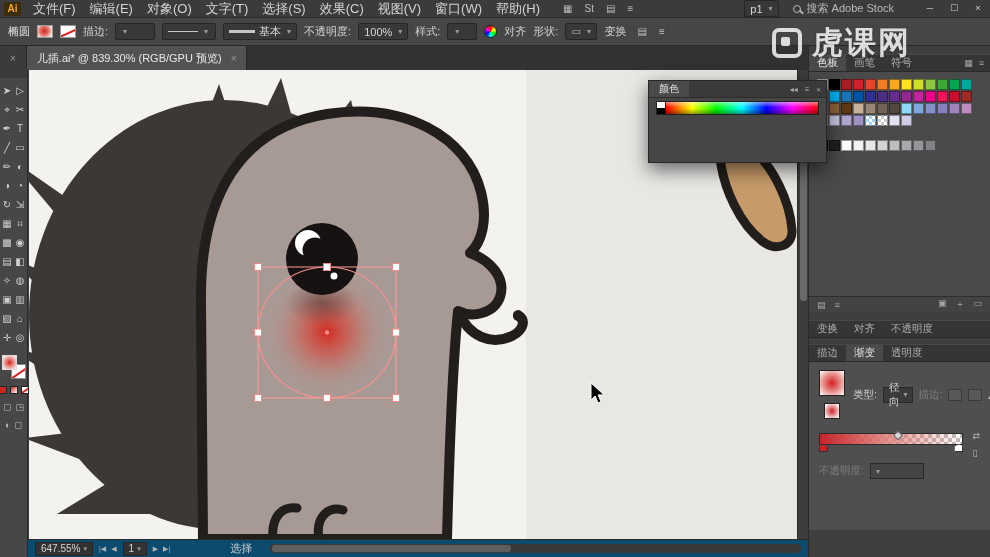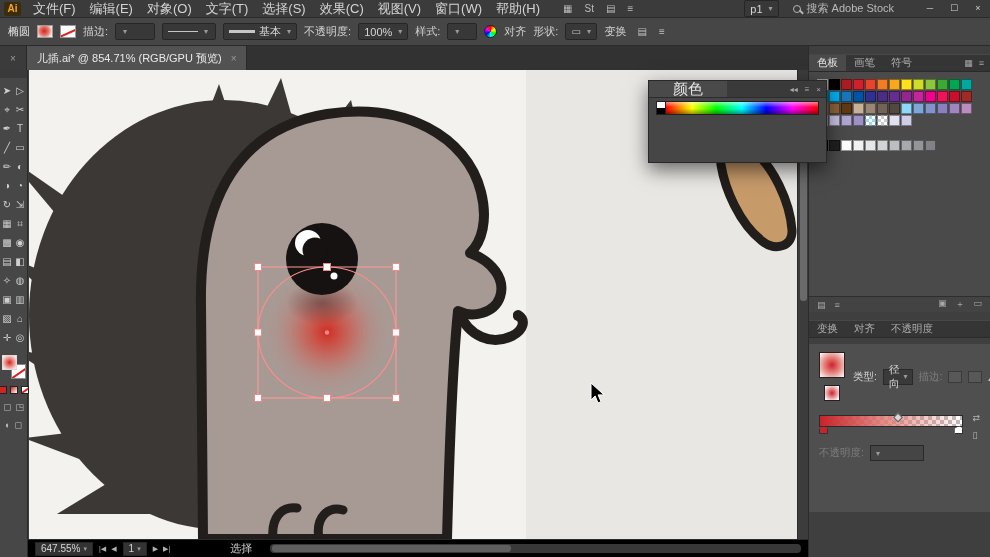--- a/index.html
+++ b/index.html
@@ -71,21 +71,21 @@
   .canvas{position:absolute;left:29px;top:70px;width:768px;height:469px;background:#e9e7e4;overflow:hidden}
   .artboard{position:absolute;left:0;top:0;width:497px;height:469px;background:#f4f2ef}
   .canvas svg{position:absolute;left:0;top:0}
   .vscroll{position:absolute;left:797px;top:70px;width:11px;height:469px;background:#3c3c3c;border-left:1px solid #2b2b2b}
   .vthumb{position:absolute;left:2px;top:16px;width:7px;height:215px;background:#6a6a6a;border-radius:3px}
 
   
   .colorpanel{position:absolute;left:648px;top:80px;width:179px;height:83px;background:#464646;
       border:1px solid #282828;box-shadow:0 7px 18px rgba(0,0,0,.55);z-index:40}
   .cp-head{height:17px;background:#3a3a3a;display:flex;align-items:center;border-bottom:1px solid #2c2c2c}
-  .cp-title{background:#4a4a4a;height:100%;display:flex;align-items:center;padding:0 24px;color:#e2e2e2;font-size:15px}
+  .cp-title{background:#4a4a4a;height:100%;display:flex;align-items:center;padding:0 10px;color:#e2e2e2;font-size:10px}
   .cp-hicons{margin-left:auto;display:flex;gap:7px;padding-right:5px;font-size:8px;color:#ababab}
   .cp-body{padding:6px 7px 3px;display:flex;align-items:center}
   .cp-fs{position:relative;width:23px;height:20px}
   .cp-stroke{position:absolute;right:0;bottom:0;width:12px;height:12px;background:#fff;border:1px solid #999}
   .cp-fill{position:absolute;left:0;top:0;width:13px;height:13px;background:#0d0d0d;border:1px solid #cfcfcf;z-index:1}
   .cp-hex{margin-left:auto;background:#2d2d2d;border:1px solid #222;color:#dedede;font-size:10px;height:15px;
           display:flex;align-items:center;padding:0 6px;min-width:56px;justify-content:flex-end}
   .cp-spectrum{margin:3px 7px 0;height:14px;display:flex;border:1px solid #222}
   .cp-bw{width:9px;display:flex;flex-direction:column;border-right:1px solid #222}
   .cp-bw i:first-child{flex:1;background:#fff}
@@ -135,21 +135,21 @@
   .gmid{position:absolute;left:54.7%;top:-2px;width:7px;height:7px;background:#d9d9d9;border:1px solid #555;
         transform:translateX(-50%) rotate(45deg)}
   .gstop{position:absolute;bottom:0;width:9px;height:8px;border:1px solid #333;
          clip-path:polygon(50% 0,100% 35%,100% 100%,0 100%,0 35%)}
   .gstop.left{left:0;background:#c6242b}
   .gstop.right{right:0;background:#fff}
   .gicons{display:flex;flex-direction:column;gap:7px;margin-left:9px;color:#b5b5b5;font-size:9px;padding-top:3px}
   .type-tabs{margin-top:auto}
 
   
-  .statusbar{position:absolute;left:28px;top:539px;width:780px;height:18px;background:#000000;
+  .statusbar{position:absolute;left:28px;top:539px;width:780px;height:18px;background:#0c4a6e;
              border-top:1px solid #2b2b2b;display:flex;align-items:center;gap:6px;padding:0 7px;font-size:10px;z-index:10}
   .sb-dd{background:#333;border:1px solid #262626;height:14px;display:flex;align-items:center;gap:3px;padding:0 5px;color:#d4d4d4}
   .sb-dd::after{content:"▾";font-size:7px;color:#999}
   .nav{display:flex;align-items:center;gap:5px;color:#b0b0b0;font-size:7px}
   .status-label{margin-left:54px;color:#d2d2d2;font-size:11px}
   .hscroll{flex:1;height:9px;background:#383838;border-radius:4px;margin-left:12px;position:relative}
   .hthumb{position:absolute;left:2px;top:1px;width:45%;height:7px;background:#5e5e5e;border-radius:3px}
 
   
   .watermark{position:absolute;left:772px;top:22px;display:flex;align-items:center;gap:10px;z-index:60;
@@ -229,21 +229,21 @@
     <span class="cb-icon">▤</span>
         <span class="cb-icon">≡</span>
       </span>
   </div>
 
   <div class="tabbar">
     <div class="tab">
       <span class="x">×</span>
     </div>
     <div class="tab on">
-      <span>儿插.ai* @ 854.71% (RGB/GPU 预览)</span>
+      <span>儿插.ai* @ 839.30% (RGB/GPU 预览)</span>
       <span class="x">×</span>
     </div>
   </div>
 
   <div class="toolbar">
     <div class="tb-head"></div>
     <div class="tools">
 
     <span class="tool">➤</span>
         <span class="tool">▷</span>
@@ -482,20 +482,25 @@
     <div class="dock-spacer8"></div>
 
     <div class="ptabs">
       <span class="ptab">变换</span>
       <span class="ptab">对齐</span>
       <span class="ptab">不透明度</span>
     </div>
 
     <div class="dock-spacer6"></div>
 
+    <div class="ptabs">
+      <span class="ptab">描边</span>
+      <span class="ptab on">渐变</span>
+      <span class="ptab">透明度</span>
+    </div>
 
     <div class="grad-body">
       <div class="grad-top">
         <div class="gleft">
           <span class="gthumb"></span>
           <span class="gthumb2"></span>
         </div>
         <div class="gright">
           <div class="grow">
             <span class="glabel">类型:</span>
@@ -560,14 +565,18 @@
     <span class="nav">
       <span>▶</span>
       <span>▶|</span>
     </span>
     <span class="status-label">选择</span>
     <span class="hscroll">
       <span class="hthumb"></span>
     </span>
   </div>
 
+  <div class="watermark">
+    <span class="wm-logo"></span>
+    <span class="wm-text">虎课网</span>
+  </div>
 
 </div>
 
 </body></html>

